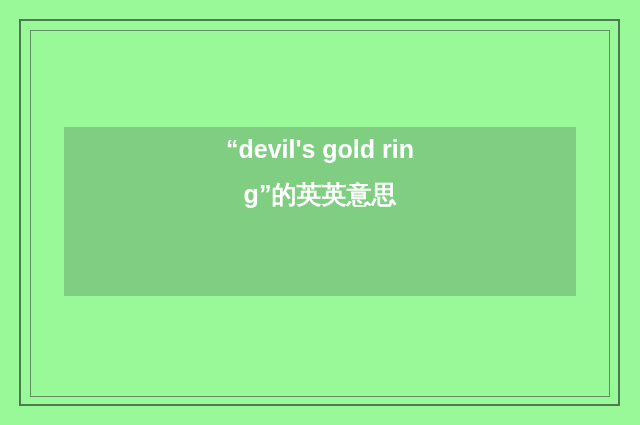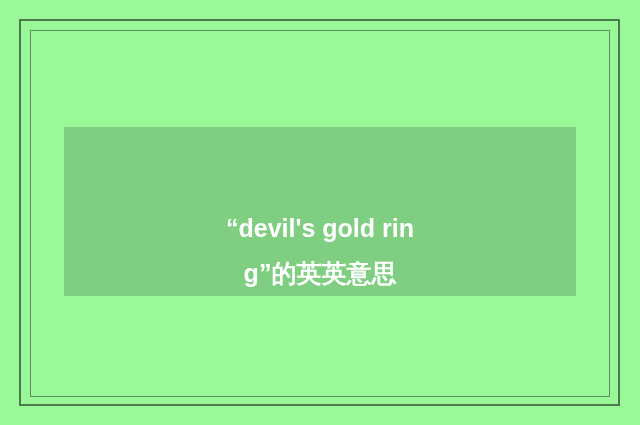--- a/index.html
+++ b/index.html
@@ -50,21 +50,21 @@
   
   .banner {
     position: absolute;
     left: 64px;
     top: 127px;
     width: 512px;
     height: 169px;
     background: #7fce82;
     box-sizing: border-box;
     display: flex;
-    align-items: flex-end;
+    align-items: flex-start;
     justify-content: center;
   }
 
   .banner-title {
     width: 232px;
     margin: 0;
     color: #ffffff;
     font-family: "Liberation Sans", "DejaVu Sans", sans-serif;
     font-size: 25px;
     font-weight: bold;

